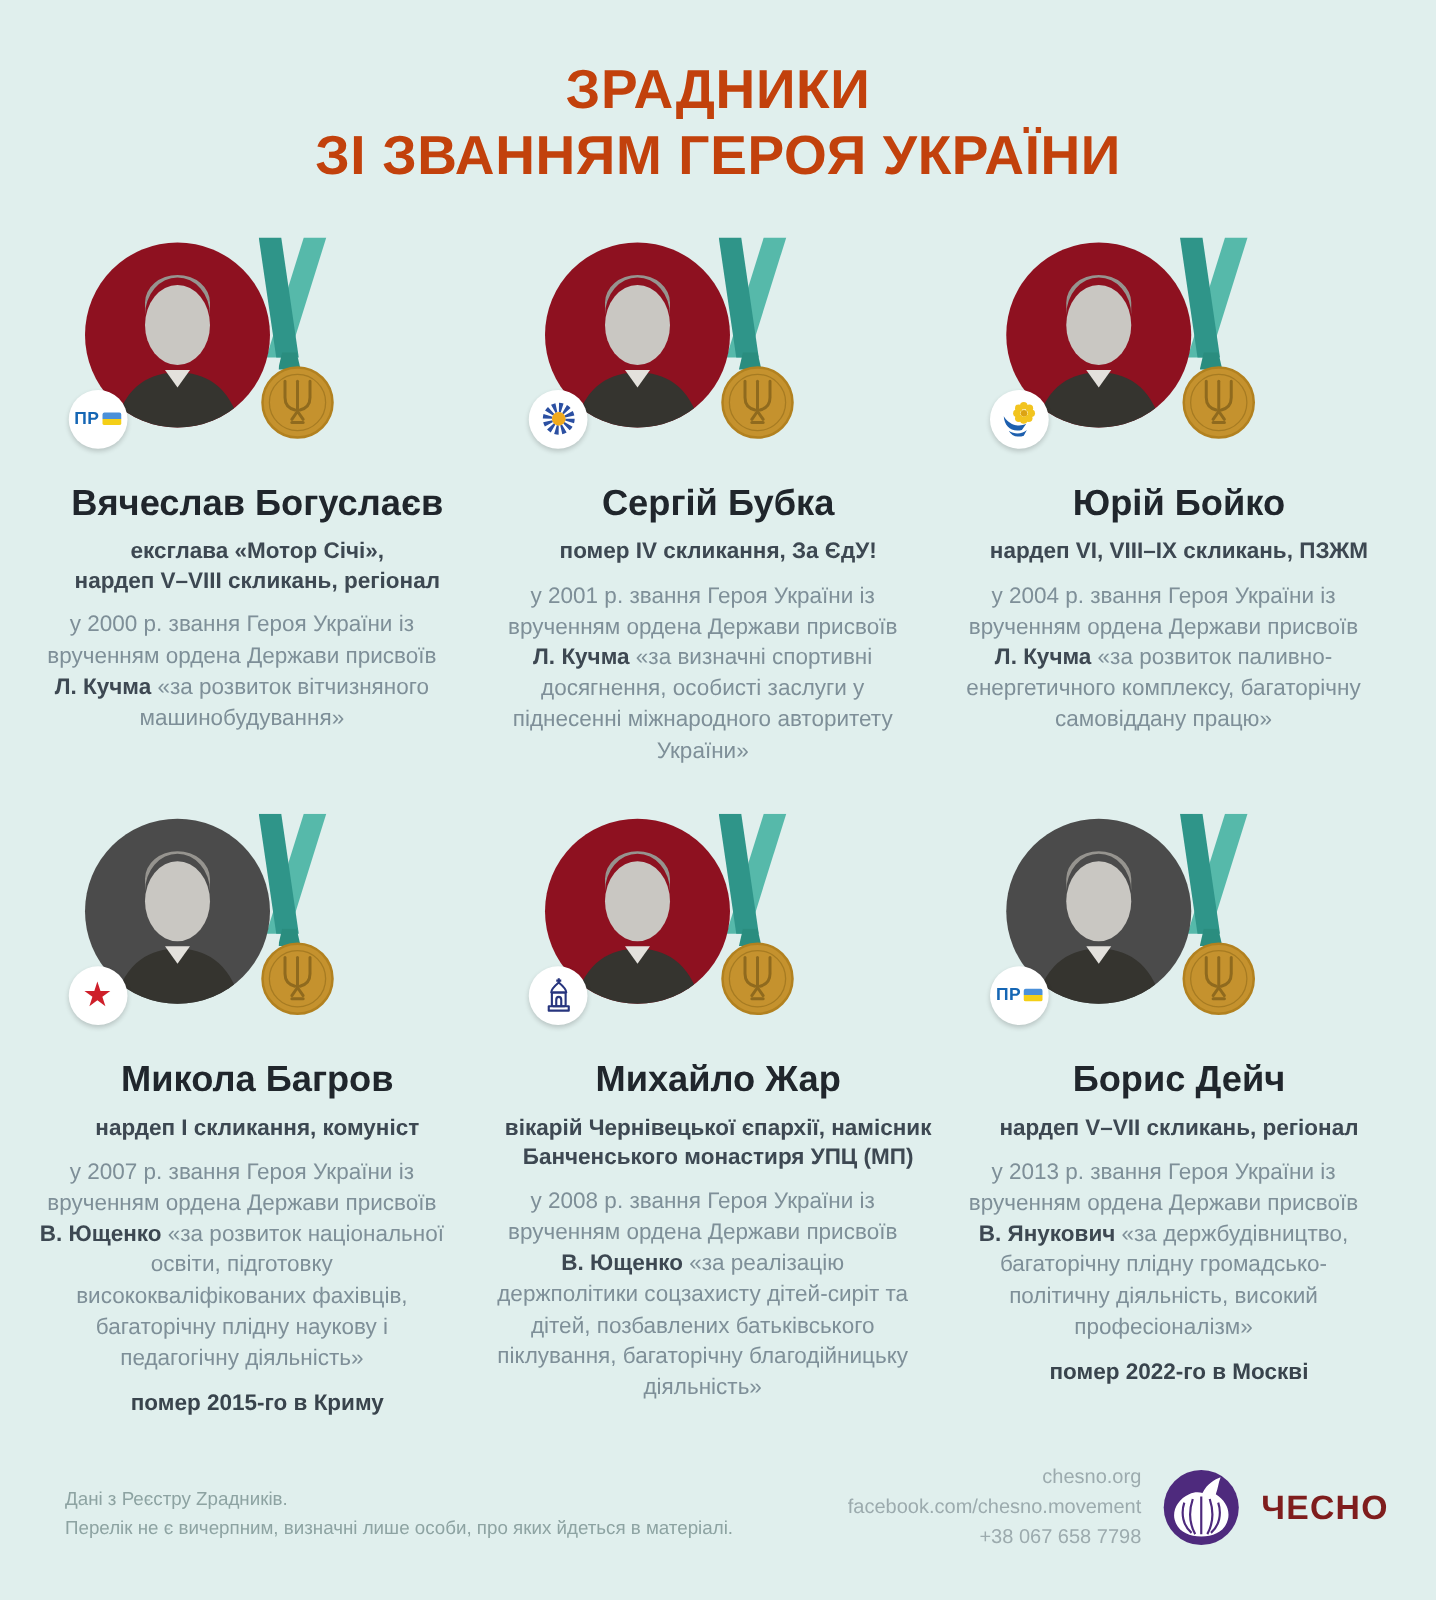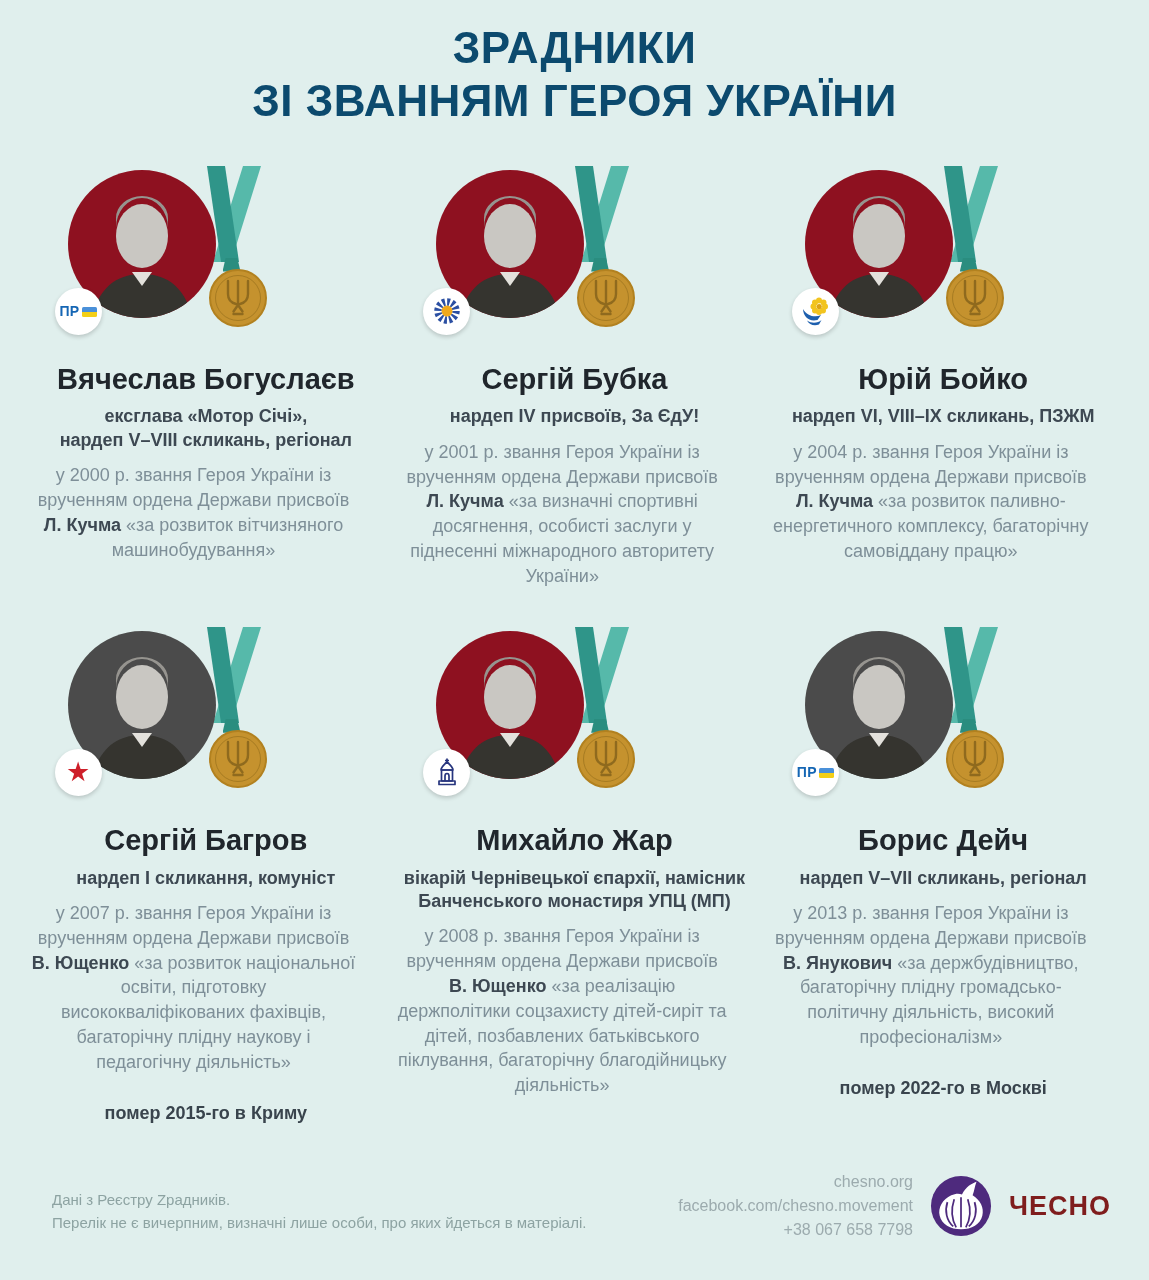--- a/index.html
+++ b/index.html
@@ -4,21 +4,21 @@
 <style>
   * { margin:0; padding:0; box-sizing:border-box; }
   html,body { background:#cfe0de; }
   body { font-family:"Liberation Sans", sans-serif; }
   .page {
     position:relative; width:1149px; height:1280px; margin:0 auto;
     background:#e0efed; overflow:hidden;
   }
   
   .title {
-    margin-top:22px; text-align:center; color:#0c4a6e;
+    margin-top:46px; text-align:center; color:#c2410c;
     font-size:44px; font-weight:700; line-height:1.2; letter-spacing:.5px;
   }
   
   .grid {
     width:1092px; margin:26px auto 0;
     display:grid; grid-template-columns:1fr 1fr 1fr; column-gap:14px; row-gap:26px;
   }
   .card { display:flex; flex-direction:column; text-align:center; }
   
   .photo-area { position:relative; width:280px; height:200px; flex:0 0 auto; }
@@ -51,21 +51,21 @@
   .pr-label { color:#1566b4; font-weight:700; font-size:14px; letter-spacing:.3px; }
   .flag { display:inline-block; width:15px; height:10px; margin-left:2px; border-radius:1.5px;
           background:linear-gradient(#4a90d9 50%, #f4cf17 50%); vertical-align:middle; }
   .star-glyph { color:#ce1f2a; font-size:27px; line-height:1; }
   
   .name { margin-top:8px; font-size:29px; font-weight:700; color:#20262c; line-height:1.2; }
   .role { margin-top:9px; font-size:18px; font-weight:700; color:#3d4852;
           line-height:1.3; white-space:pre-line; }
   .desc { margin-top:11px; font-size:18px; color:#7e8f98; line-height:1.38; max-width:330px; }
   .desc b { color:#3d4852;margin-top:11px; }
-  .note { margin-top:28px; font-size:18px; font-weight:700; color:#39444d; }
+  .note { margin-top:13px; font-size:18px; font-weight:700; color:#39444d; }
   .note:empty { display:none; }
   
   .footer-source {
     position:absolute; left:52px; bottom:46px;
     font-size:15px; color:#8da3a2; line-height:1.55;
   }
   .footer-brand {
     position:absolute; right:38px; bottom:38px;
     display:flex; align-items:center; gap:17px;
   }
@@ -188,21 +188,21 @@
               <use href="#trident"></use>
             </svg>
         </div>
         <div class="badge">
           <svg width="30" height="30" viewBox="0 0 30 30">
               <use href="#zaedu"></use>
             </svg>
         </div>
       </div>
       <h2 class="name">Сергій Бубка</h2>
-      <div class="role">нардеп IV присвоїв, За ЄдУ!</div>
+      <div class="role">помер IV скликання, За ЄдУ!</div>
       <p class="desc"><span>у 2001 р. звання Героя України із врученням ордена Держави присвоїв </span><b>Л. Кучма</b><span> «за визначні спортивні досягнення, особисті заслуги у піднесенні міжнародного авторитету України»</span></p>
 
     </article>
 
     <article class="card">
       <div class="photo-area">
         <svg class="ribbon" width="60" height="100" viewBox="0 0 60 100">
             <use href="#ribbon-v"></use>
           </svg>
         <div class="photo maroon">
@@ -241,21 +241,21 @@
         <div class="clasp"></div>
         <div class="medal">
           <svg width="34" height="40" viewBox="0 0 34 40">
               <use href="#trident"></use>
             </svg>
         </div>
         <div class="badge">
           <span class="star-glyph">★</span>
         </div>
       </div>
-      <h2 class="name">Сергій Багров</h2>
+      <h2 class="name">Микола Багров</h2>
       <div class="role">нардеп I скликання, комуніст</div>
       <p class="desc"><span>у 2007 р. звання Героя України із врученням ордена Держави присвоїв </span><b>В. Ющенко</b><span> «за розвиток національної освіти, підготовку висококваліфікованих фахівців, багаторічну плідну наукову і педагогічну діяльність»</span></p>
       <div class="note">помер 2015-го в Криму</div>
     </article>
 
     <article class="card">
       <div class="photo-area">
         <svg class="ribbon" width="60" height="100" viewBox="0 0 60 100">
             <use href="#ribbon-v"></use>
           </svg>

